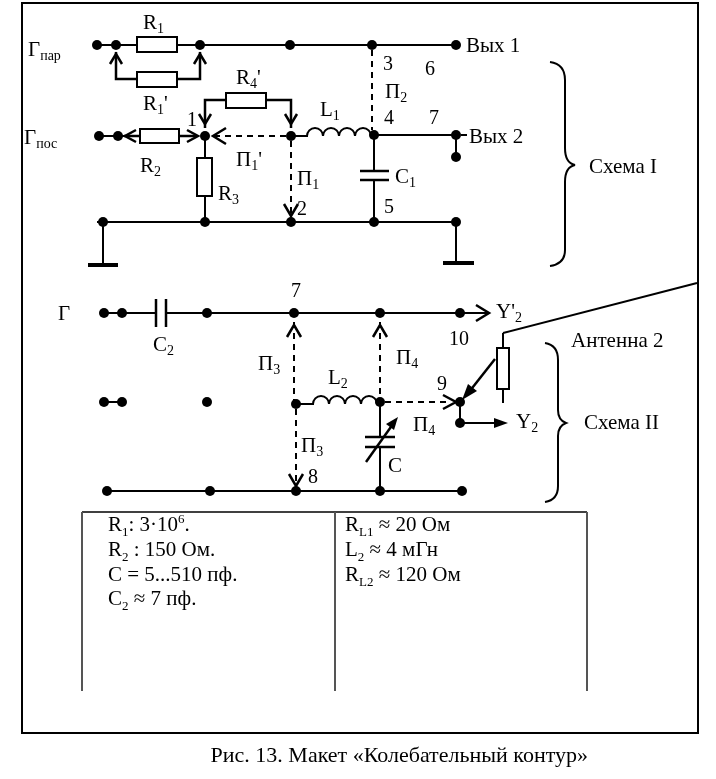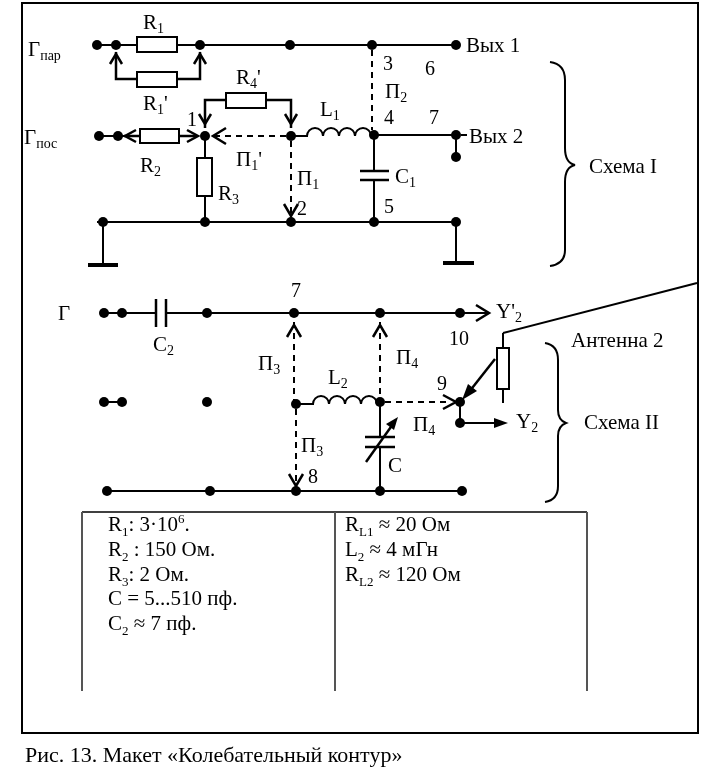--- a/index.html
+++ b/index.html
@@ -18,22 +18,22 @@
     .frame { stroke: #000; stroke-width: 2; fill: none; }
     .tbl-line { stroke: #555; stroke-width: 2; }
     .tbl-top { stroke: #000; stroke-width: 1.5; }
 
     #param-table { position: absolute; left: 82px; top: 512px; width: 505px; height: 180px; }
     .col { position: absolute; top: 0; }
     .col-left { left: 26px; }
     .col-right { left: 263px; }
     .row { font-size: 21px; line-height: 24.8px; white-space: nowrap; }
     .row sub, .row sup { font-size: 13px; line-height: 0; }
-    #caption { position: absolute; left: 0; width: 588px; top: 742px; text-align: left;
-               font-size: 22px; margin-left: 25px; }
+    #caption { position: absolute; left: 0; width: 588px; top: 742px; text-align: right;
+               font-size: 22px; }
   </style>
 </head>
 <body>
 
 <svg id="schematic" viewBox="0 0 716 779">
 
   <rect class="frame" x="22" y="3" width="676" height="730"></rect>
 
   <g>
 
@@ -226,21 +226,20 @@
     <line class="tbl-line" x1="82" y1="512" x2="82" y2="691"></line>
     <line class="tbl-line" x1="335" y1="512" x2="335" y2="691"></line>
     <line class="tbl-line" x1="587" y1="512" x2="587" y2="691"></line>
   </g>
 </svg>
 
 <div id="param-table">
   <div class="col col-left">
     <div class="row"><span>R</span><sub>1</sub><span>:  3·10</span><sup>6</sup><span>.</span></div>
     <div class="row"><span>R</span><sub>2</sub><span> : 150 Ом.</span></div>
-    <div class="row"><span>R</span><sub>3</sub><span>: 2 Ом.</span></div>
     <div class="row"><span>C</span><span> = 5...510 пф.</span></div>
     <div class="row"><span>C</span><sub>2</sub><span> ≈ 7 пф.</span></div>
   </div>
   <div class="col col-right">
     <div class="row"><span>R</span><sub>L1</sub><span> ≈ 20 Ом</span></div>
     <div class="row"><span>L</span><sub>2</sub><span> ≈ 4 мГн</span></div>
     <div class="row"><span>R</span><sub>L2</sub><span> ≈ 120 Ом</span></div>
   </div>
 </div>
 

